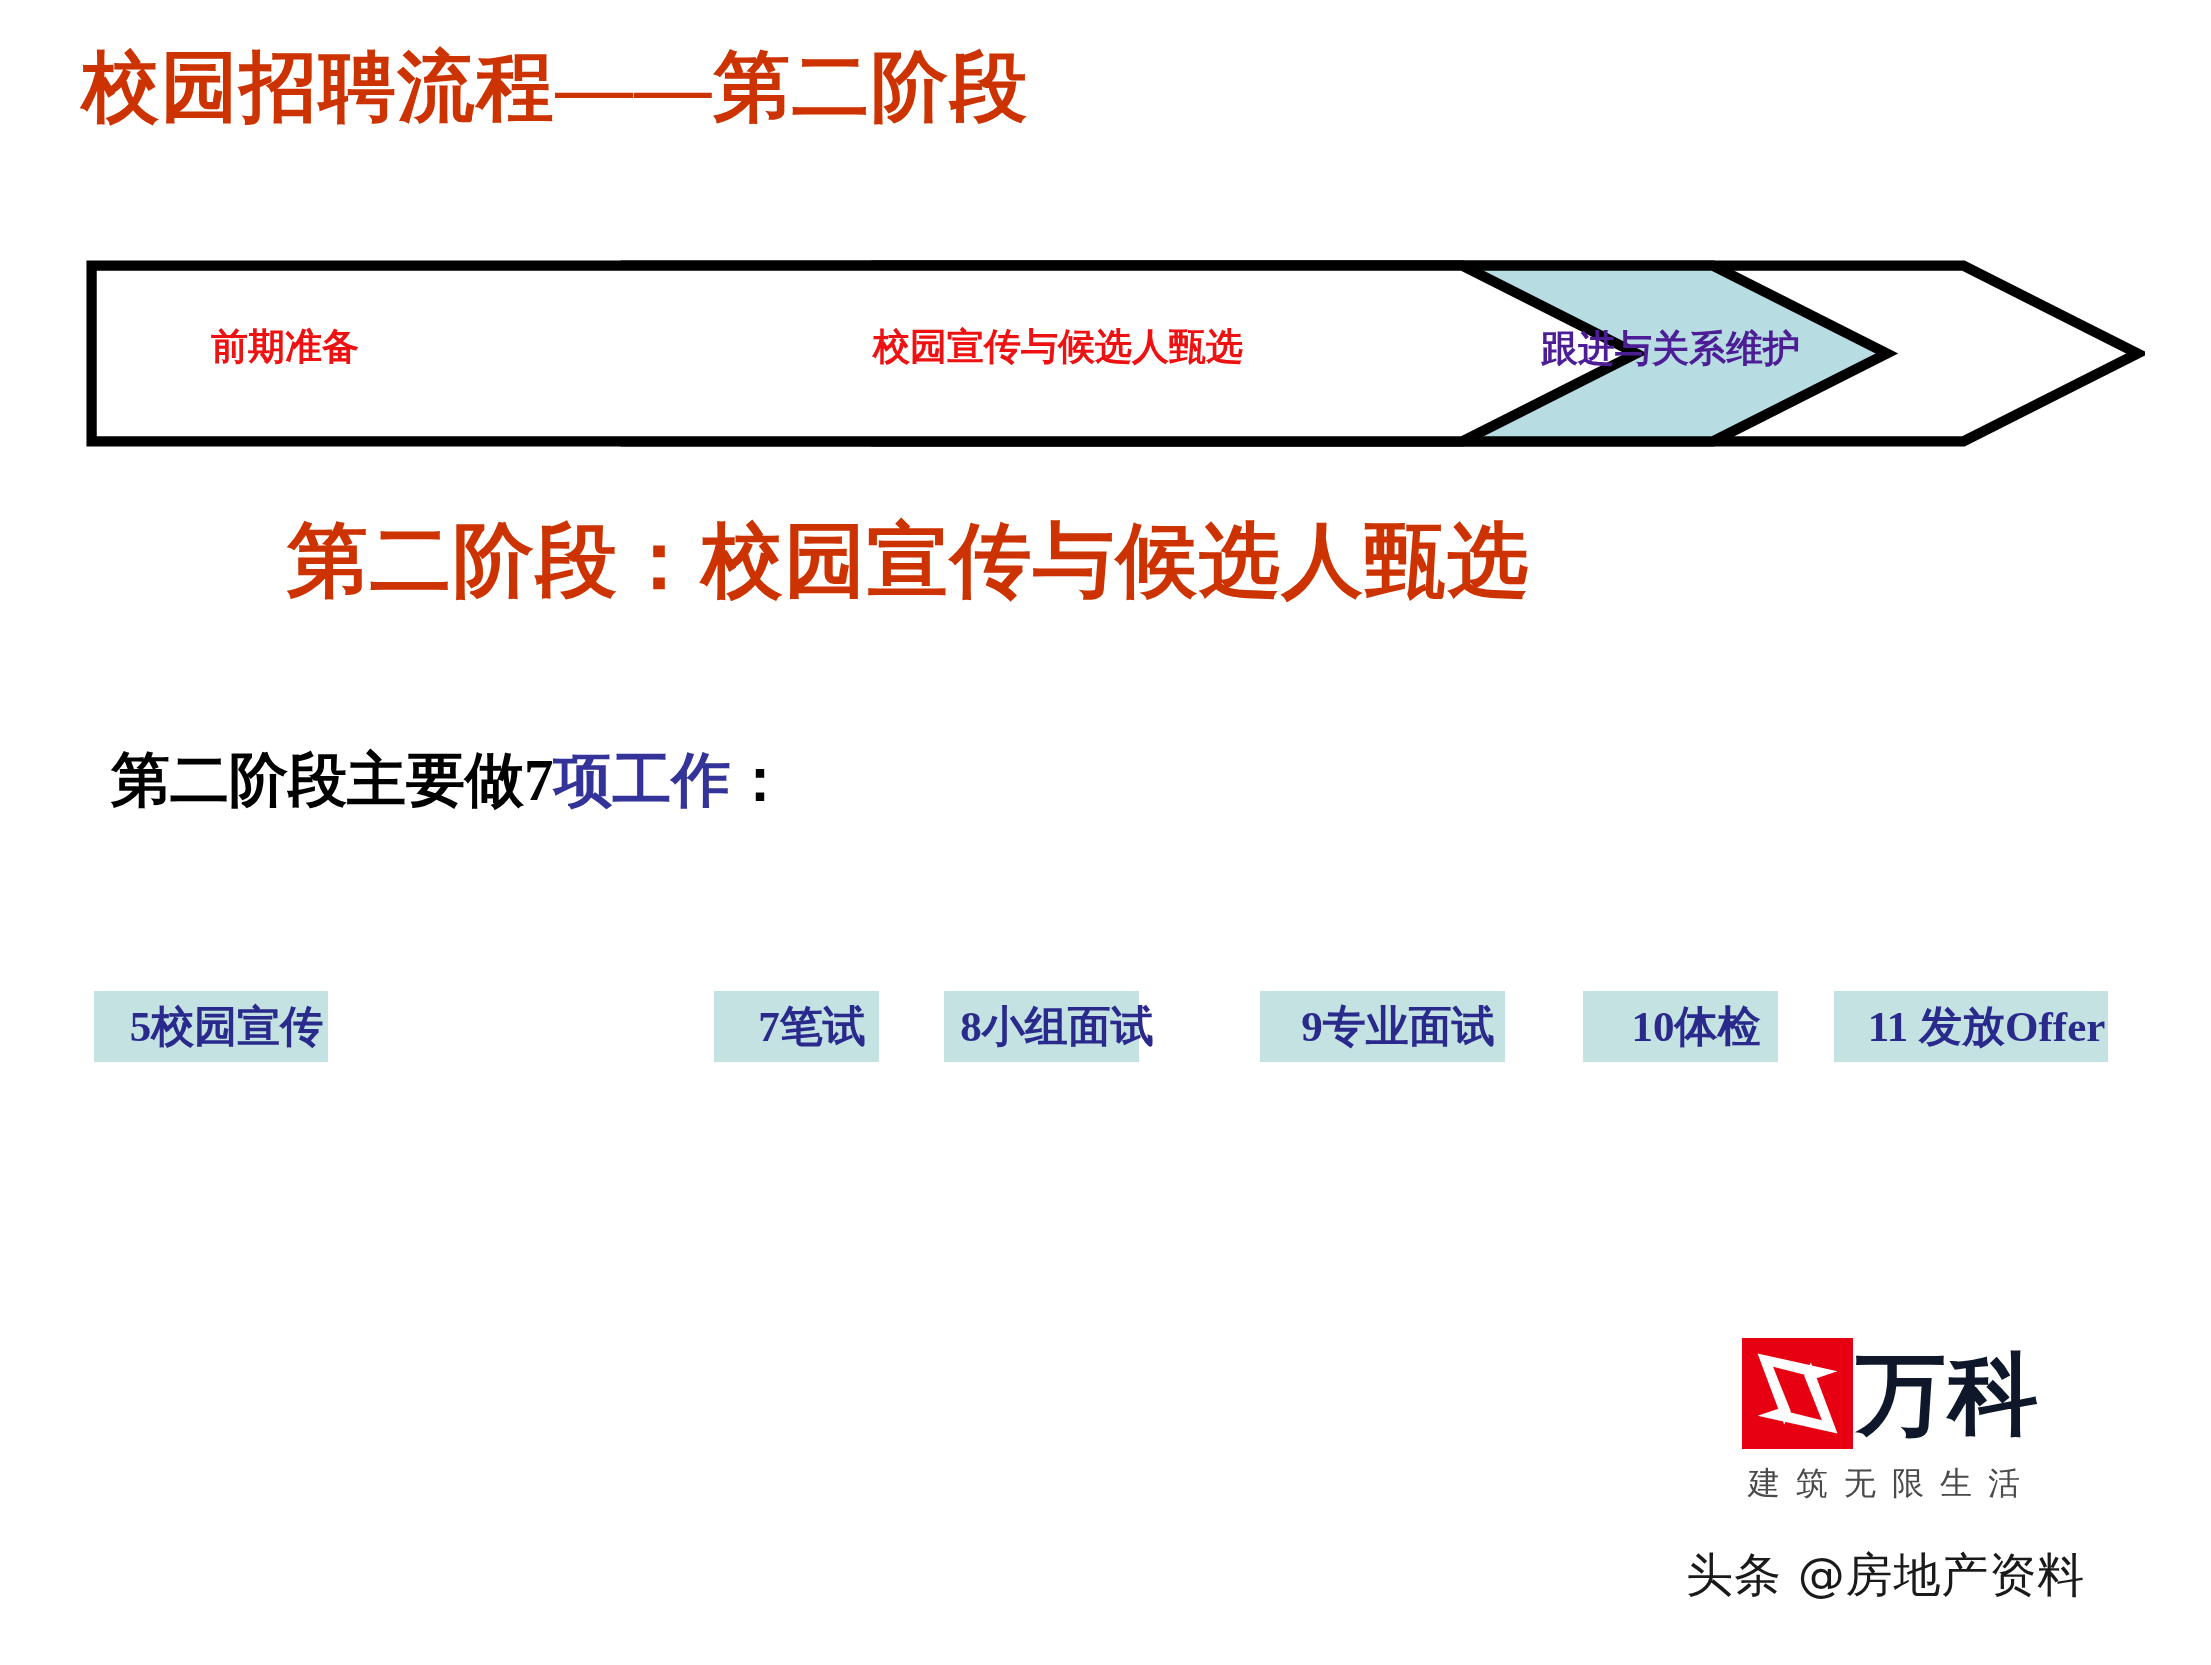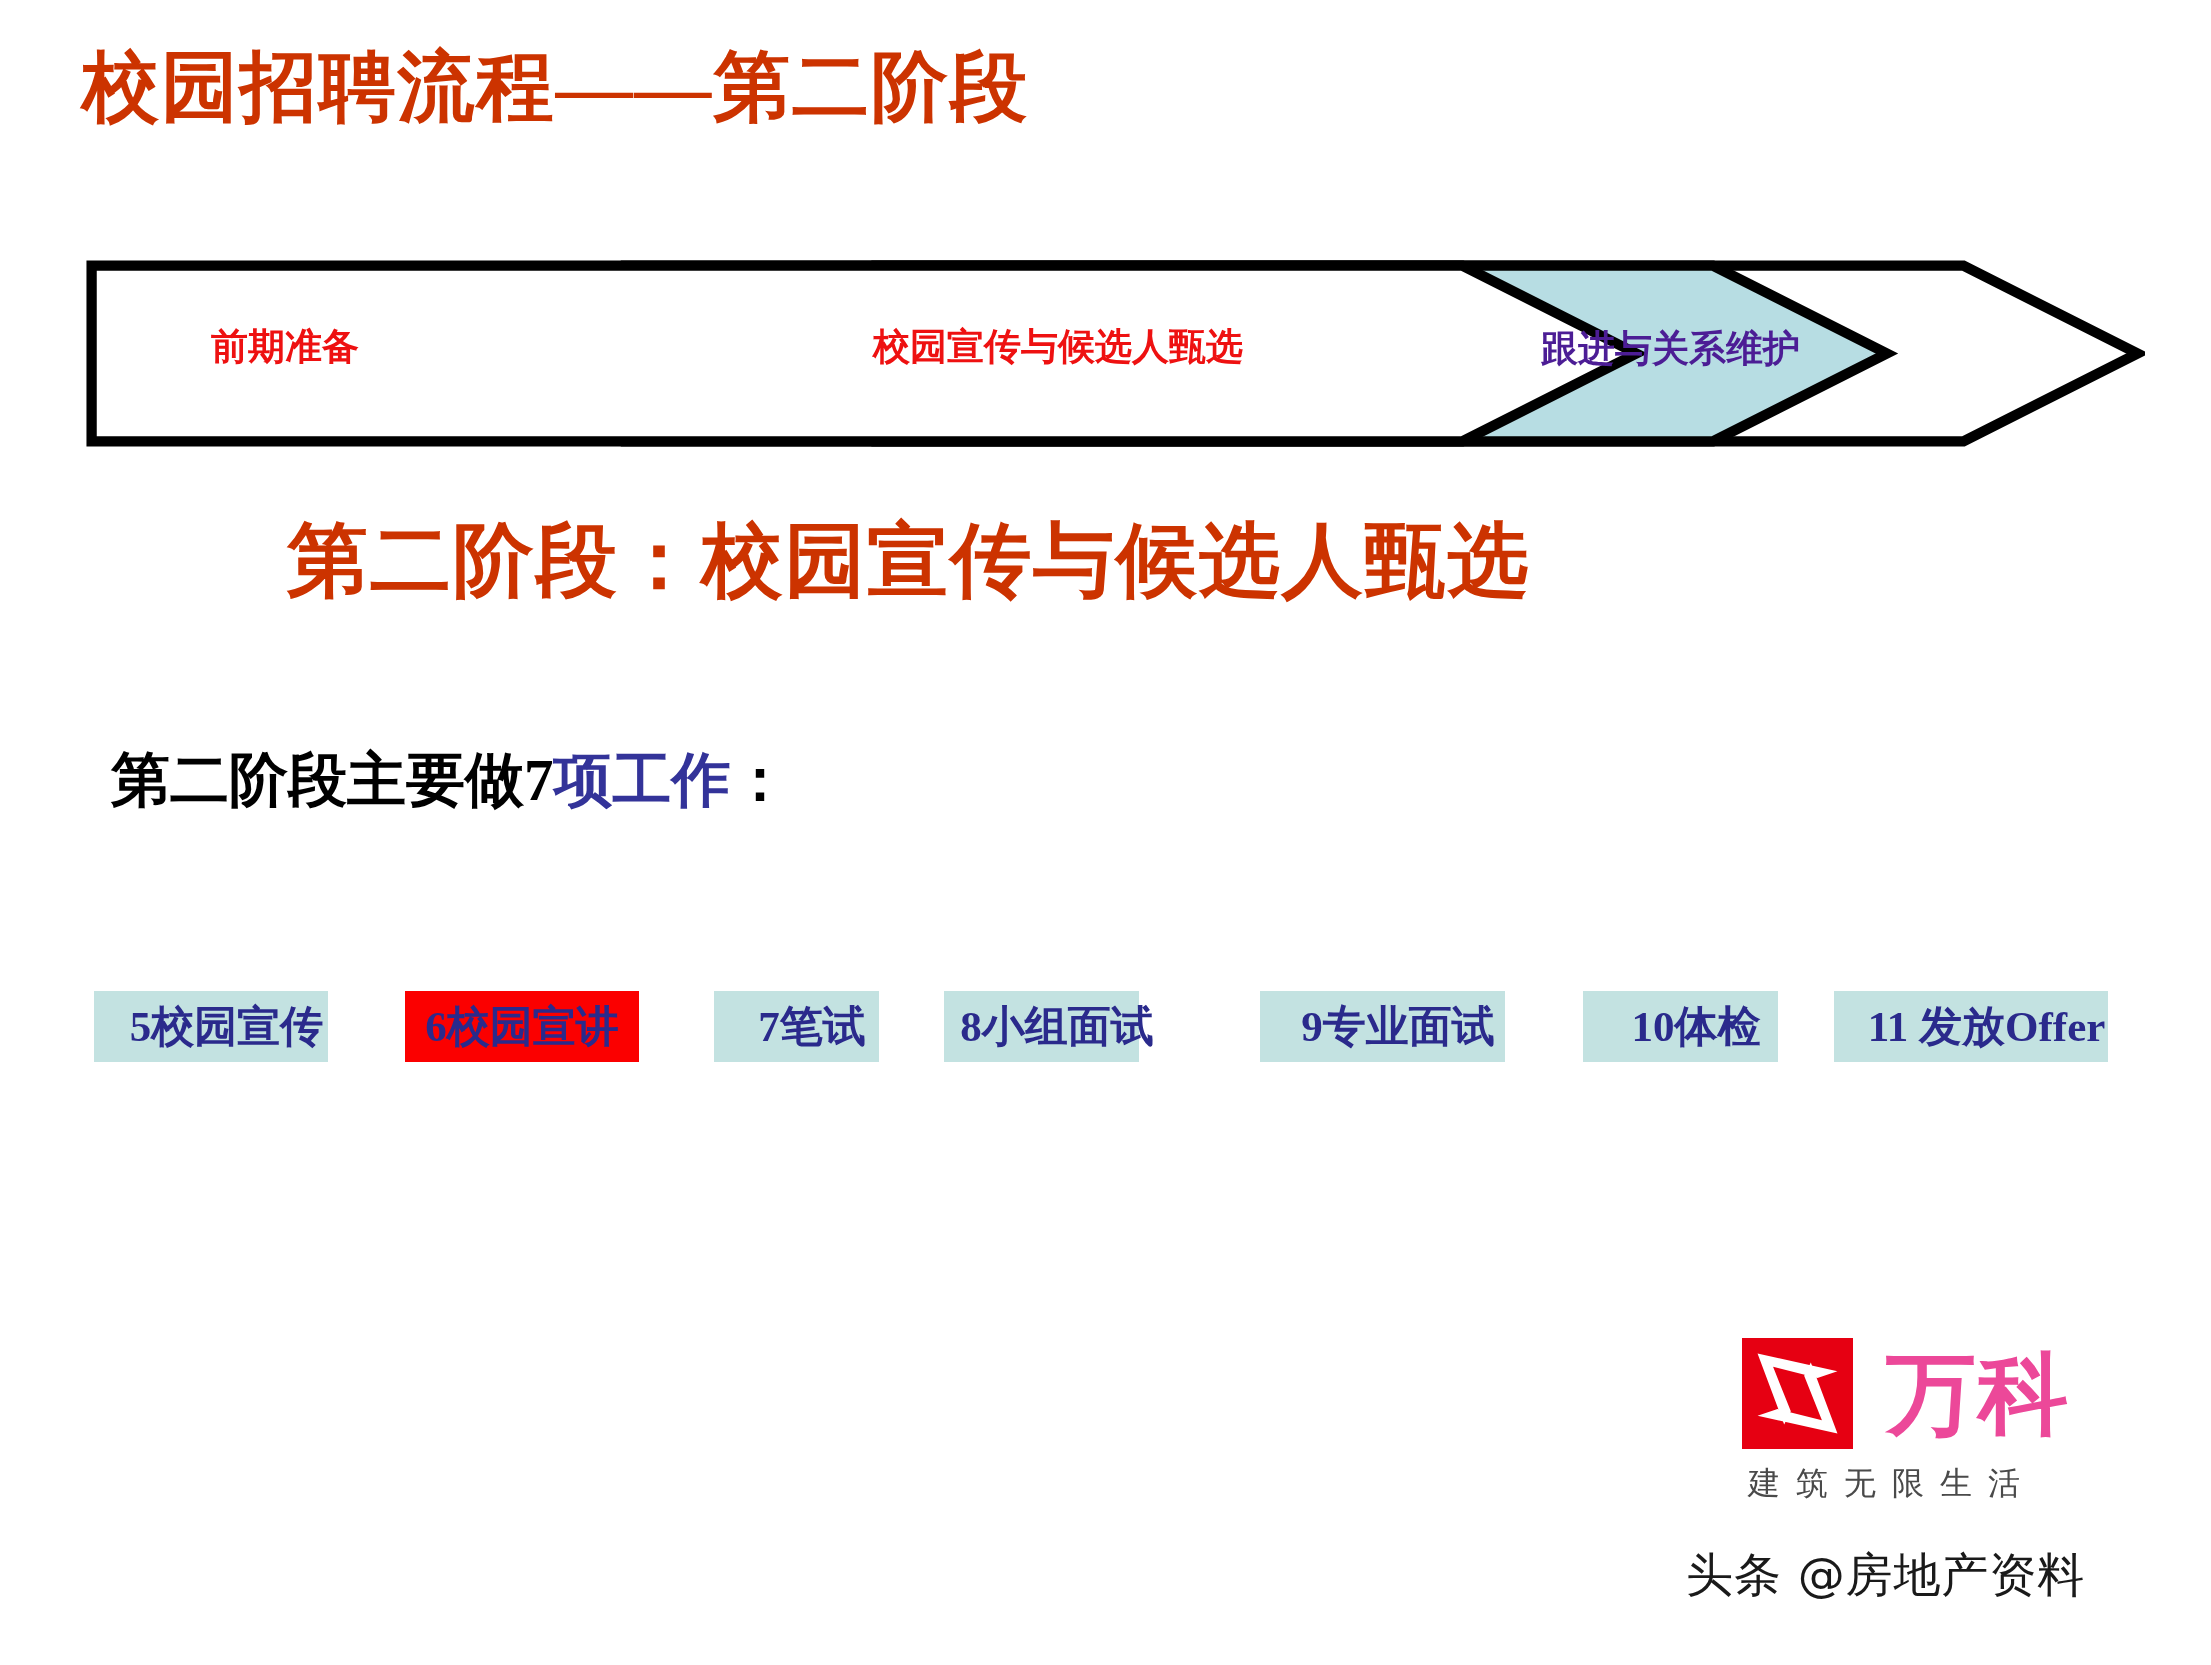--- a/index.html
+++ b/index.html
@@ -125,25 +125,25 @@
   }
   #logo-mark {
     position: absolute;
     left: 9.4px;
     top: 9.4px;
     width: 111px;
     height: 111px;
   }
   #logo-wordmark {
     position: absolute;
-    left: 153px;
+    left: 123px;
     top: 15px;
     font-size: 90px;
     font-weight: bold;
-    color: #ec4899;
+    color: #0f172a;
     letter-spacing: 1.9px;
     line-height: 1.1;
     white-space: nowrap;
     font-family: "DejaVu Sans", sans-serif;
   }
   #logo-tagline {
     position: absolute;
     left: 15px;
     top: 133px;
     font-size: 32px;
@@ -185,23 +185,20 @@
 <div class="chevron-label" id="chevron-label-1">校园宣传与候选人甄选</div>
 <div class="chevron-label" id="chevron-label-2">跟进与关系维护</div>
 
 <div id="stage-subtitle">第二阶段：校园宣传与候选人甄选</div>
 
 <div id="body-line"><span>第二阶段主要做7</span><span class="accent">项工作</span><span>：</span></div>
 
 <div id="step-boxes">
     <div class="step-box normal" style="left: 94px; width: 234px; top: 0px;">
       <span>5校园宣传</span>
-    </div>
-    <div class="step-box highlight" style="left: 405px; width: 234px; top: 0px;">
-      <span>6校园宣讲</span>
     </div>
     <div class="step-box normal" style="left: 714px; width: 165px; top: 0px;">
       <span>7笔试</span>
     </div>
     <div class="step-box normal" style="left: 944px; width: 195px; top: 0px;">
       <span>8小组面试</span>
     </div>
     <div class="step-box normal" style="left: 1260px; width: 245px; top: 0px;">
       <span>9专业面试</span>
     </div>

